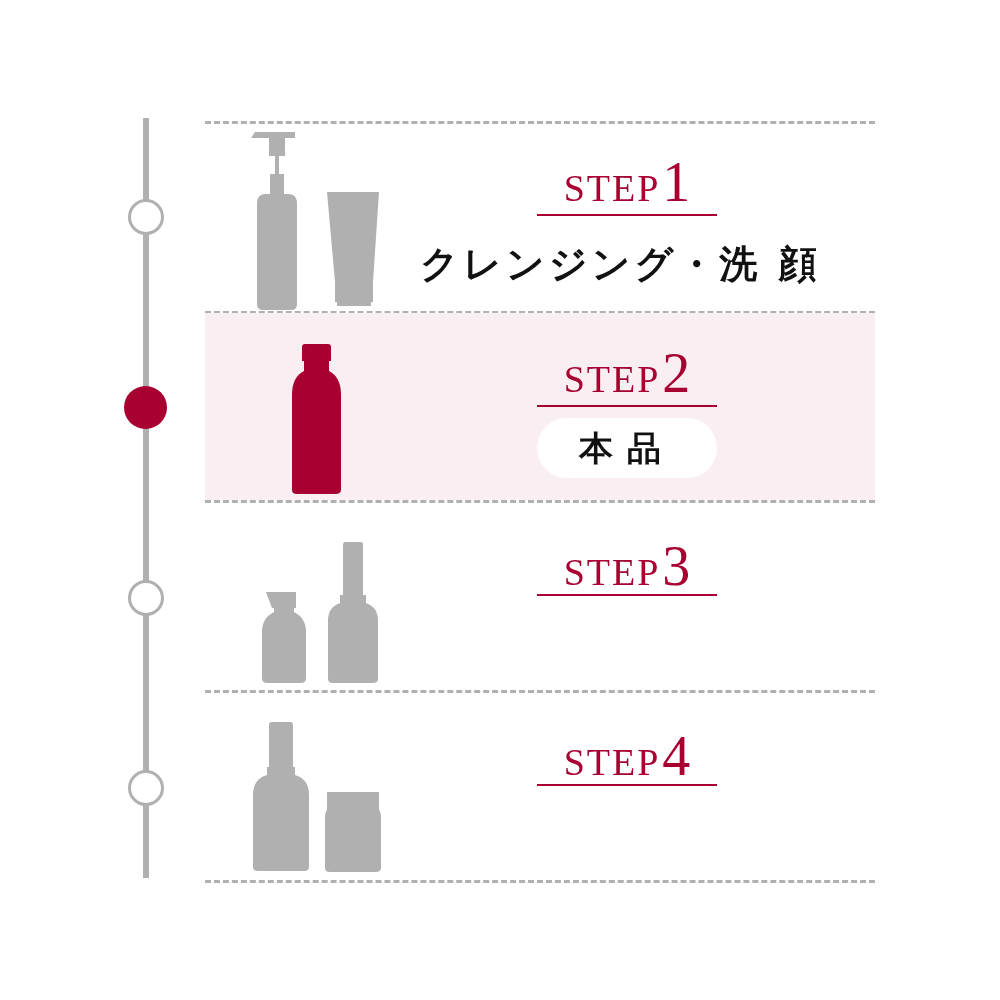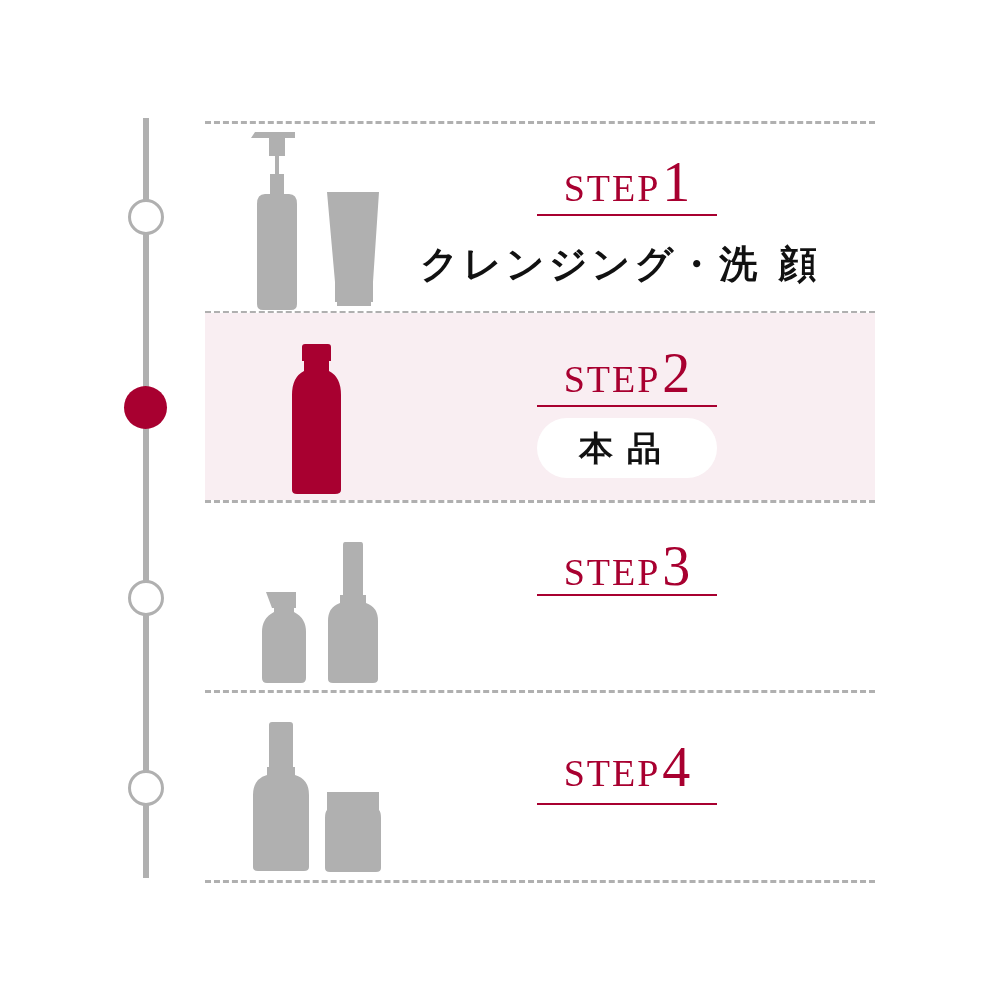--- a/index.html
+++ b/index.html
@@ -66,21 +66,21 @@
 </div>
 <div class="dot" style="top:580px"></div>
 <svg class="icons" style="left:258px;top:540px" width="120" height="146">
   <g fill="#b0b0b0">
     <path d="M8 52 h30 v16 h-2 v4 q12 6 12 20 v46 q0 5 -5 5 h-34 q-5 0 -5 -5 v-46 q0 -14 12 -20 v-4 h-2 z"></path>
     <path d="M77 2 h26 q2 0 2 3 v50 h3 v8 q12 4 12 18 v58 q0 4 -5 4 h-40 q-5 0 -5 -4 v-58 q0 -14 12 -18 v-8 h3 v-50 q0 -3 2 -3 z"></path>
   </g>
 </svg>
 
 <div class="step" style="top:693px;height:187px">
-  <div class="step-head" style="top:46px;padding-bottom:8px">
+  <div class="step-head" style="top:35px;padding-bottom:0">
     <span class="step-word">STEP</span><span class="step-num">4</span>
   </div>
 </div>
 <div class="dot" style="top:770px"></div>
 <svg class="icons" style="left:250px;top:718px" width="140" height="160">
   <g fill="#b0b0b0">
     <path d="M20 4 h20 q3 0 3 3 v42 h2 v8 q14 4 14 20 v72 q0 4 -5 4 h-46 q-5 0 -5 -4 v-72 q0 -16 14 -20 v-8 h2 v-42 q0 -3 3 -3 z"></path>
     <path d="M77 74 h52 v18 q2 2 2 8 v50 q0 4 -5 4 h-46 q-5 0 -5 -4 v-50 q0 -6 2 -8 z"></path>
   </g>
 </svg>

